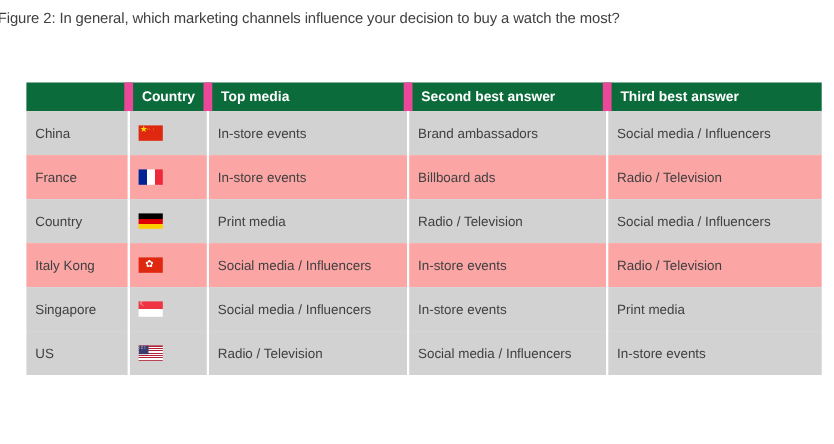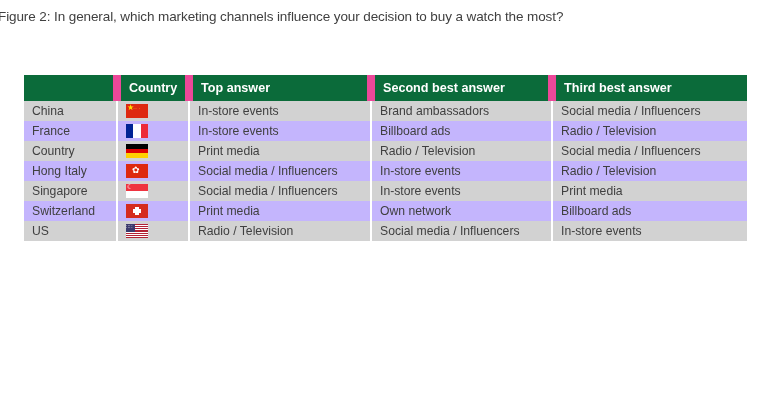--- a/index.html
+++ b/index.html
@@ -52,33 +52,33 @@
     text-align: left;
     height: 26px;
     padding: 0 0 0 8px;
     border-right: 8px solid #ec4899;
     vertical-align: middle;
     white-space: nowrap;
   }
   #channels-table thead th:last-child { border-right: none; margin-left: 44px; }
 
   #channels-table tbody td {
-    height: 20px;
+    height: 40px;
     padding: 0 0 0 8px;
     vertical-align: middle;
     border-right: 2px solid #ffffff;
     color: #404040;
     white-space: nowrap;
     overflow: hidden;
     margin-top: 21px;
   }
   #channels-table tbody td:last-child { border-right: none; }
 
   #channels-table tbody tr.row-shaded td { background: #d2d2d2; }
-  #channels-table tbody tr.row-plain  td { background: #c4b5fd; }
+  #channels-table tbody tr.row-plain  td { background: #fca5a5; }
 
   td.flag-cell { padding-left: 10px; }
 
   .flag {
     display: inline-block;
     width: 22px;
     height: 14px;
     position: relative;
     overflow: hidden;
     vertical-align: middle;
@@ -262,21 +262,21 @@
     <col class="c-country-name">
     <col class="c-flag">
     <col class="c-top">
     <col class="c-second">
     <col class="c-third">
   </colgroup>
   <thead>
     <tr>
       <th></th>
       <th>Country</th>
-      <th>Top answer</th>
+      <th>Top media</th>
       <th>Second best answer</th>
       <th>Third best answer</th>
     </tr>
   </thead>
   <tbody id="table-body">
       <tr class="row-shaded">
         <td>China</td>
         <td class="flag-cell"><span class="flag flag-cn"></span></td>
         <td>In-store events</td>
         <td>Brand ambassadors</td>
@@ -290,39 +290,32 @@
         <td>Radio / Television</td>
       </tr>
       <tr class="row-shaded">
         <td>Country</td>
         <td class="flag-cell"><span class="flag flag-de"></span></td>
         <td>Print media</td>
         <td>Radio / Television</td>
         <td>Social media / Influencers</td>
       </tr>
       <tr class="row-plain">
-        <td>Hong Italy</td>
+        <td>Italy Kong</td>
         <td class="flag-cell"><span class="flag flag-hk"></span></td>
         <td>Social media / Influencers</td>
         <td>In-store events</td>
         <td>Radio / Television</td>
       </tr>
       <tr class="row-shaded">
         <td>Singapore</td>
         <td class="flag-cell"><span class="flag flag-sg"></span></td>
         <td>Social media / Influencers</td>
         <td>In-store events</td>
         <td>Print media</td>
-      </tr>
-      <tr class="row-plain">
-        <td>Switzerland</td>
-        <td class="flag-cell"><span class="flag flag-ch"></span></td>
-        <td>Print media</td>
-        <td>Own network</td>
-        <td>Billboard ads</td>
       </tr>
       <tr class="row-shaded">
         <td>US</td>
         <td class="flag-cell"><span class="flag flag-us"></span></td>
         <td>Radio / Television</td>
         <td>Social media / Influencers</td>
         <td>In-store events</td>
       </tr>
     </tbody>
 </table>

